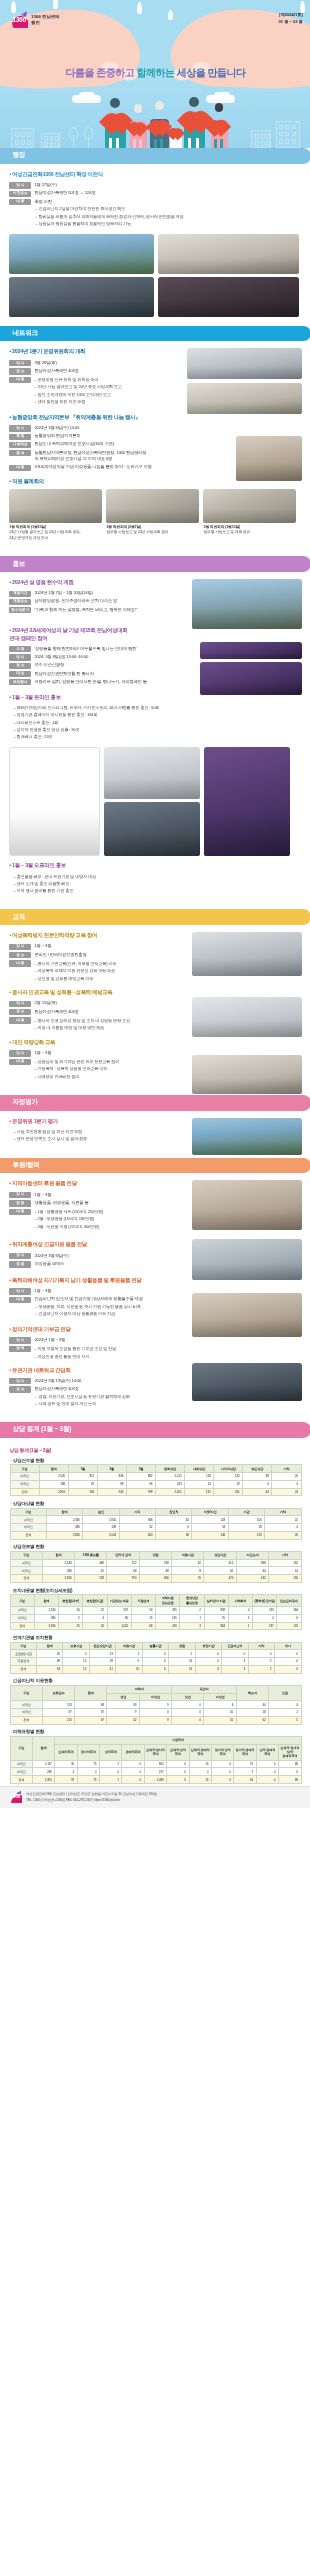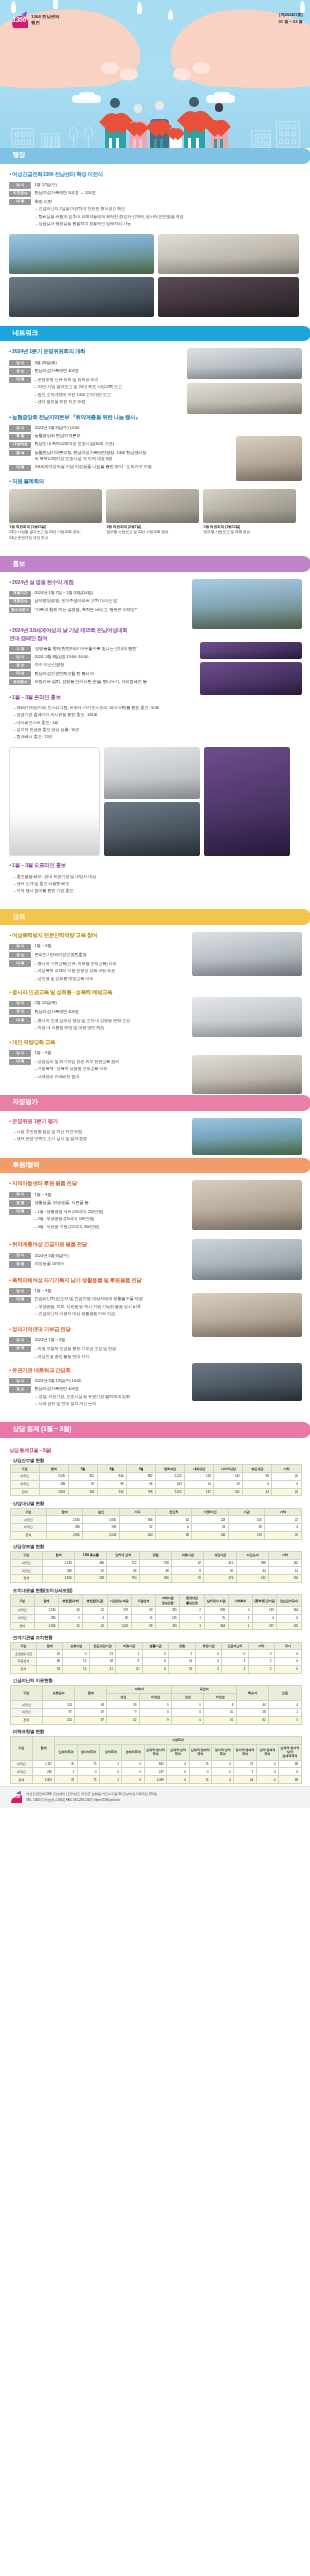--- a/index.html
+++ b/index.html
@@ -237,20 +237,25 @@
         <div>1366 전남센터</div>
         <div>웹진</div>
       </div>
     </div>
 
     <div class="issue">
       <div>[제2024/1호]</div>
       <div>01 월 ~ 03 월</div>
     </div>
 
+    <div class="hero-title">
+      <span class="p">다름을 존중하고 </span>
+      <span class="g">함께하는 </span>
+      <span class="b">세상을 만듭니다</span>
+    </div>
 
     <div class="people">
       <div class="cloud" style="left:72px; top:9.3px; width:29px; height:7.3px;"></div>
       <div class="cloud" style="left:79px; top:5.7px; width:15.5px; height:7.3px;"></div>
       <div class="cloud" style="left:206px; top:9.3px; width:29px; height:7.3px;"></div>
       <div class="cloud" style="left:214px; top:5.7px; width:15.5px; height:7.3px;"></div>
 
       <div class="bldg" style="left:11.4px; width:23px; height:19.7px;">
         <i style="left:2.6px;top:3.1px"></i>
           <i style="left:8.8px;top:3.1px"></i>

